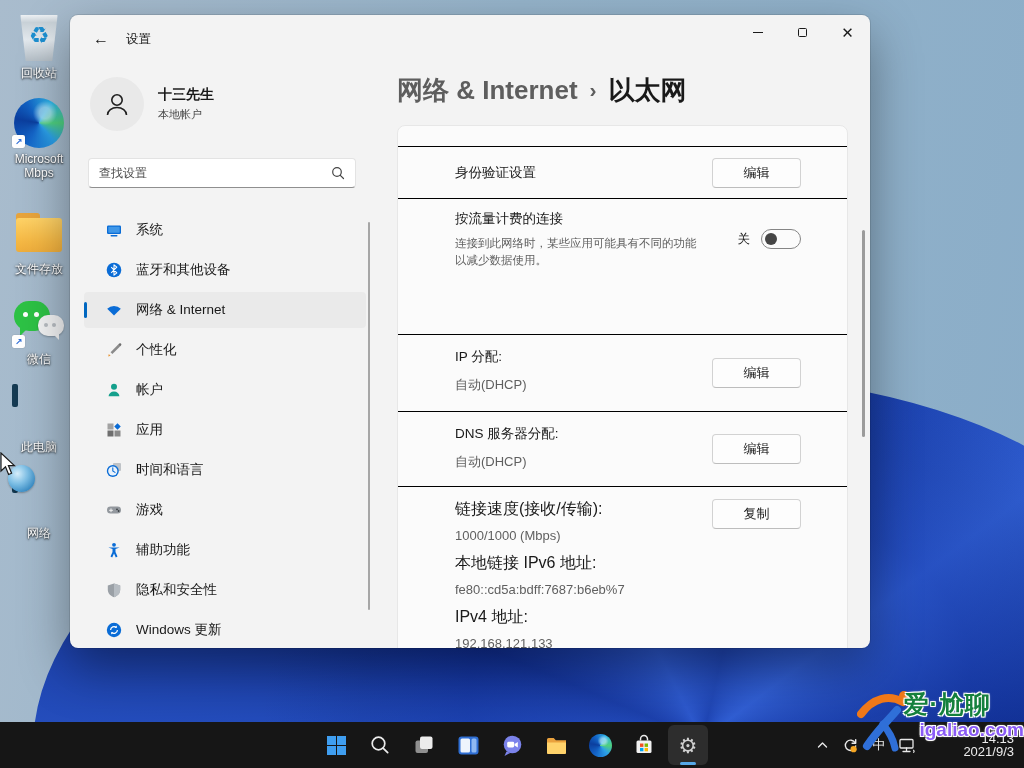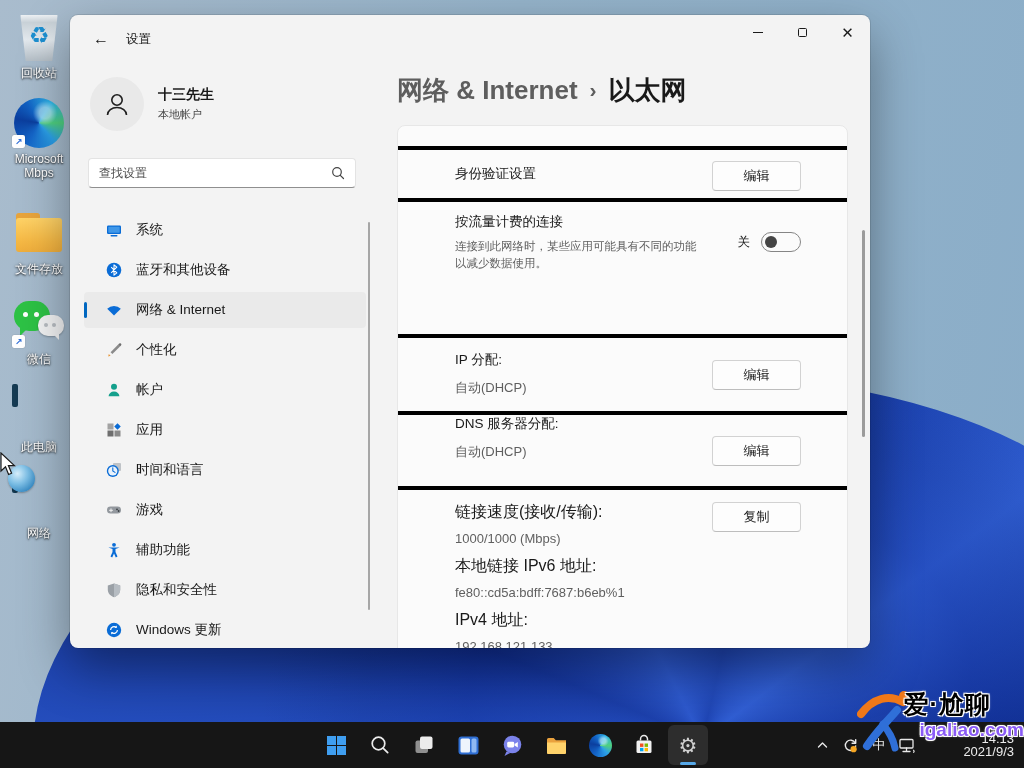--- a/index.html
+++ b/index.html
@@ -75,37 +75,37 @@
   .s-icon { width:16px; height:16px; display:flex; }
   .s-label { font-size:13.5px; color:#191919; }
   .side-scroll { position:absolute; left:298px; top:207px; width:2px; height:388px; background:#a6a6a6; border-radius:1px; }
 
   .breadcrumb { position:absolute; left:327px; top:58px; font-size:26px; font-weight:600; color:#191919; }
   .bc-parent { color:#5e5e5e; cursor:pointer; }
   .bc-sep { color:#5e5e5e; font-size:21px; margin:0 12px; vertical-align:2px; }
 
   .card { position:absolute; left:327px; top:110px; width:451px; height:560px; background:#fbfbfb;
     border:1px solid #e7e7e7; border-radius:8px 8px 0 0; }
-  .crow { position:relative; border-top:4px solid #000000; padding-left:57px; padding-right:46px; }
+  .crow { position:relative; border-top:1px solid #000000; padding-left:57px; padding-right:46px; }
   .r-sliver { height:20px; border-top:none; }
   .r-auth { height:52px; display:flex; align-items:center; }
   .row-label { font-size:13.5px; color:#191919; }
   .row-value { font-size:13px; color:#5f5f5f; margin-top:10px; }
   .btn { position:absolute; right:46px; width:89px; height:30px; background:#fdfdfd; border:1px solid #d2d2d2; border-bottom-color:#bdbdbd; border-radius:4px; font-size:13px; color:#191919; display:flex; align-items:center; justify-content:center; cursor:pointer; }
   .r-auth .btn { top:11px; }
   .r-metered { height:136px; padding-top:11px; }
   .m-desc { width:242px; font-size:11.5px; line-height:17px; color:#5f5f5f; margin-top:7px; }
   .m-toggle { position:absolute; right:46px; top:30px; display:flex; align-items:center; gap:11px; cursor:pointer; }
   .toggle-state { font-size:12.5px; color:#191919; }
   .toggle-pill { position:relative; width:40px; height:20px; border:1px solid #858585; border-radius:10px; background:#fbfbfb; }
   .toggle-knob { position:absolute; left:3px; top:3px; width:12px; height:12px; border-radius:50%; background:#454545; }
   .m-link { margin-top:13px; font-size:13px; cursor:pointer; }
   .r-ip { height:77px; padding-top:13px; }
   .r-ip .btn, .r-dns .btn { top:50%; margin-top:-15px; }
-  .r-dns { height:75px; }
+  .r-dns { height:75px; padding-top:13px; }
   .r-details { height:200px; padding-top:12px; }
   .r-details .btn { top:12px; }
   .d-label { font-size:16px; color:#191919; margin-top:10px; }
   .d-label:first-child { margin-top:0; }
   .d-value { font-size:13px; color:#5f5f5f; margin-top:8px; }
   .win-scroll { position:absolute; right:5px; top:215px; width:3px; height:207px; background:#9b9b9b; border-radius:2px; }
 
   
   .taskbar { position:absolute; left:0; right:0; bottom:0; height:46px; background:#161616; z-index:50; }
   .tb-center { position:absolute; left:50%; top:3px; transform:translateX(-50%); display:flex; gap:4px; }
@@ -114,21 +114,21 @@
   .tb-item.active:after { content:""; position:absolute; bottom:0px; left:50%; transform:translateX(-50%); width:16px; height:3px; border-radius:2px; background:#56a8e8; }
   .gear-glyph { font-size:21px; color:#d0d0d0; line-height:1; }
   .tray { position:absolute; right:10px; top:0; height:46px; display:flex; align-items:center; gap:13px; }
   .tray-ico { display:flex; align-items:center; justify-content:center; cursor:pointer; }
   .ime { color:#ececec; font-size:13px; cursor:pointer; }
   .clock { margin-left:34px; text-align:right; color:#ececec; font-size:13px; line-height:13px; cursor:pointer; }
 
   
   .watermark { position:absolute; right:0px; top:688px; z-index:60; display:flex; align-items:flex-start; pointer-events:none; }
   .wm-text { margin-left:-6px; }
-  .wm-brand { font-size:25px; font-weight:bold; color:#000000; letter-spacing:1px;
+  .wm-brand { font-size:25px; font-weight:bold; color:#15803d; letter-spacing:1px;
     text-shadow:-1px -1px 0 #fff,1px -1px 0 #fff,-1px 1px 0 #fff,1px 1px 0 #fff,0 0 3px #fff; }
   .wm-site { font-size:19px; font-weight:bold; color:#8b5cf6; margin-top:-2px; margin-left:16px;
     text-shadow:-1px -1px 0 #fff,1px -1px 0 #fff,-1px 1px 0 #fff,1px 1px 0 #fff,0 0 3px #fff; }
 </style>
 </head>
 <body>
 
 <div class="bloom"></div>
 
 <div id="desktop">
@@ -368,21 +368,21 @@
     <div class="crow r-dns">
       <div class="row-label">DNS 服务器分配:</div>
       <div class="row-value">自动(DHCP)</div>
       <div class="btn">编辑</div>
     </div>
     <div class="crow r-details">
       <div id="detail-rows">
           <div class="d-label">链接速度(接收/传输):</div>
           <div class="d-value">1000/1000 (Mbps)</div>
           <div class="d-label">本地链接 IPv6 地址:</div>
-          <div class="d-value">fe80::cd5a:bdff:7687:b6eb%1</div>
+          <div class="d-value">fe80::cd5a:bdff:7687:b6eb%7</div>
           <div class="d-label">IPv4 地址:</div>
           <div class="d-value">192.168.121.133</div>
         </div>
       <div class="btn">复制</div>
     </div>
   </div>
 
   <div class="win-scroll"></div>
 </div>
 

